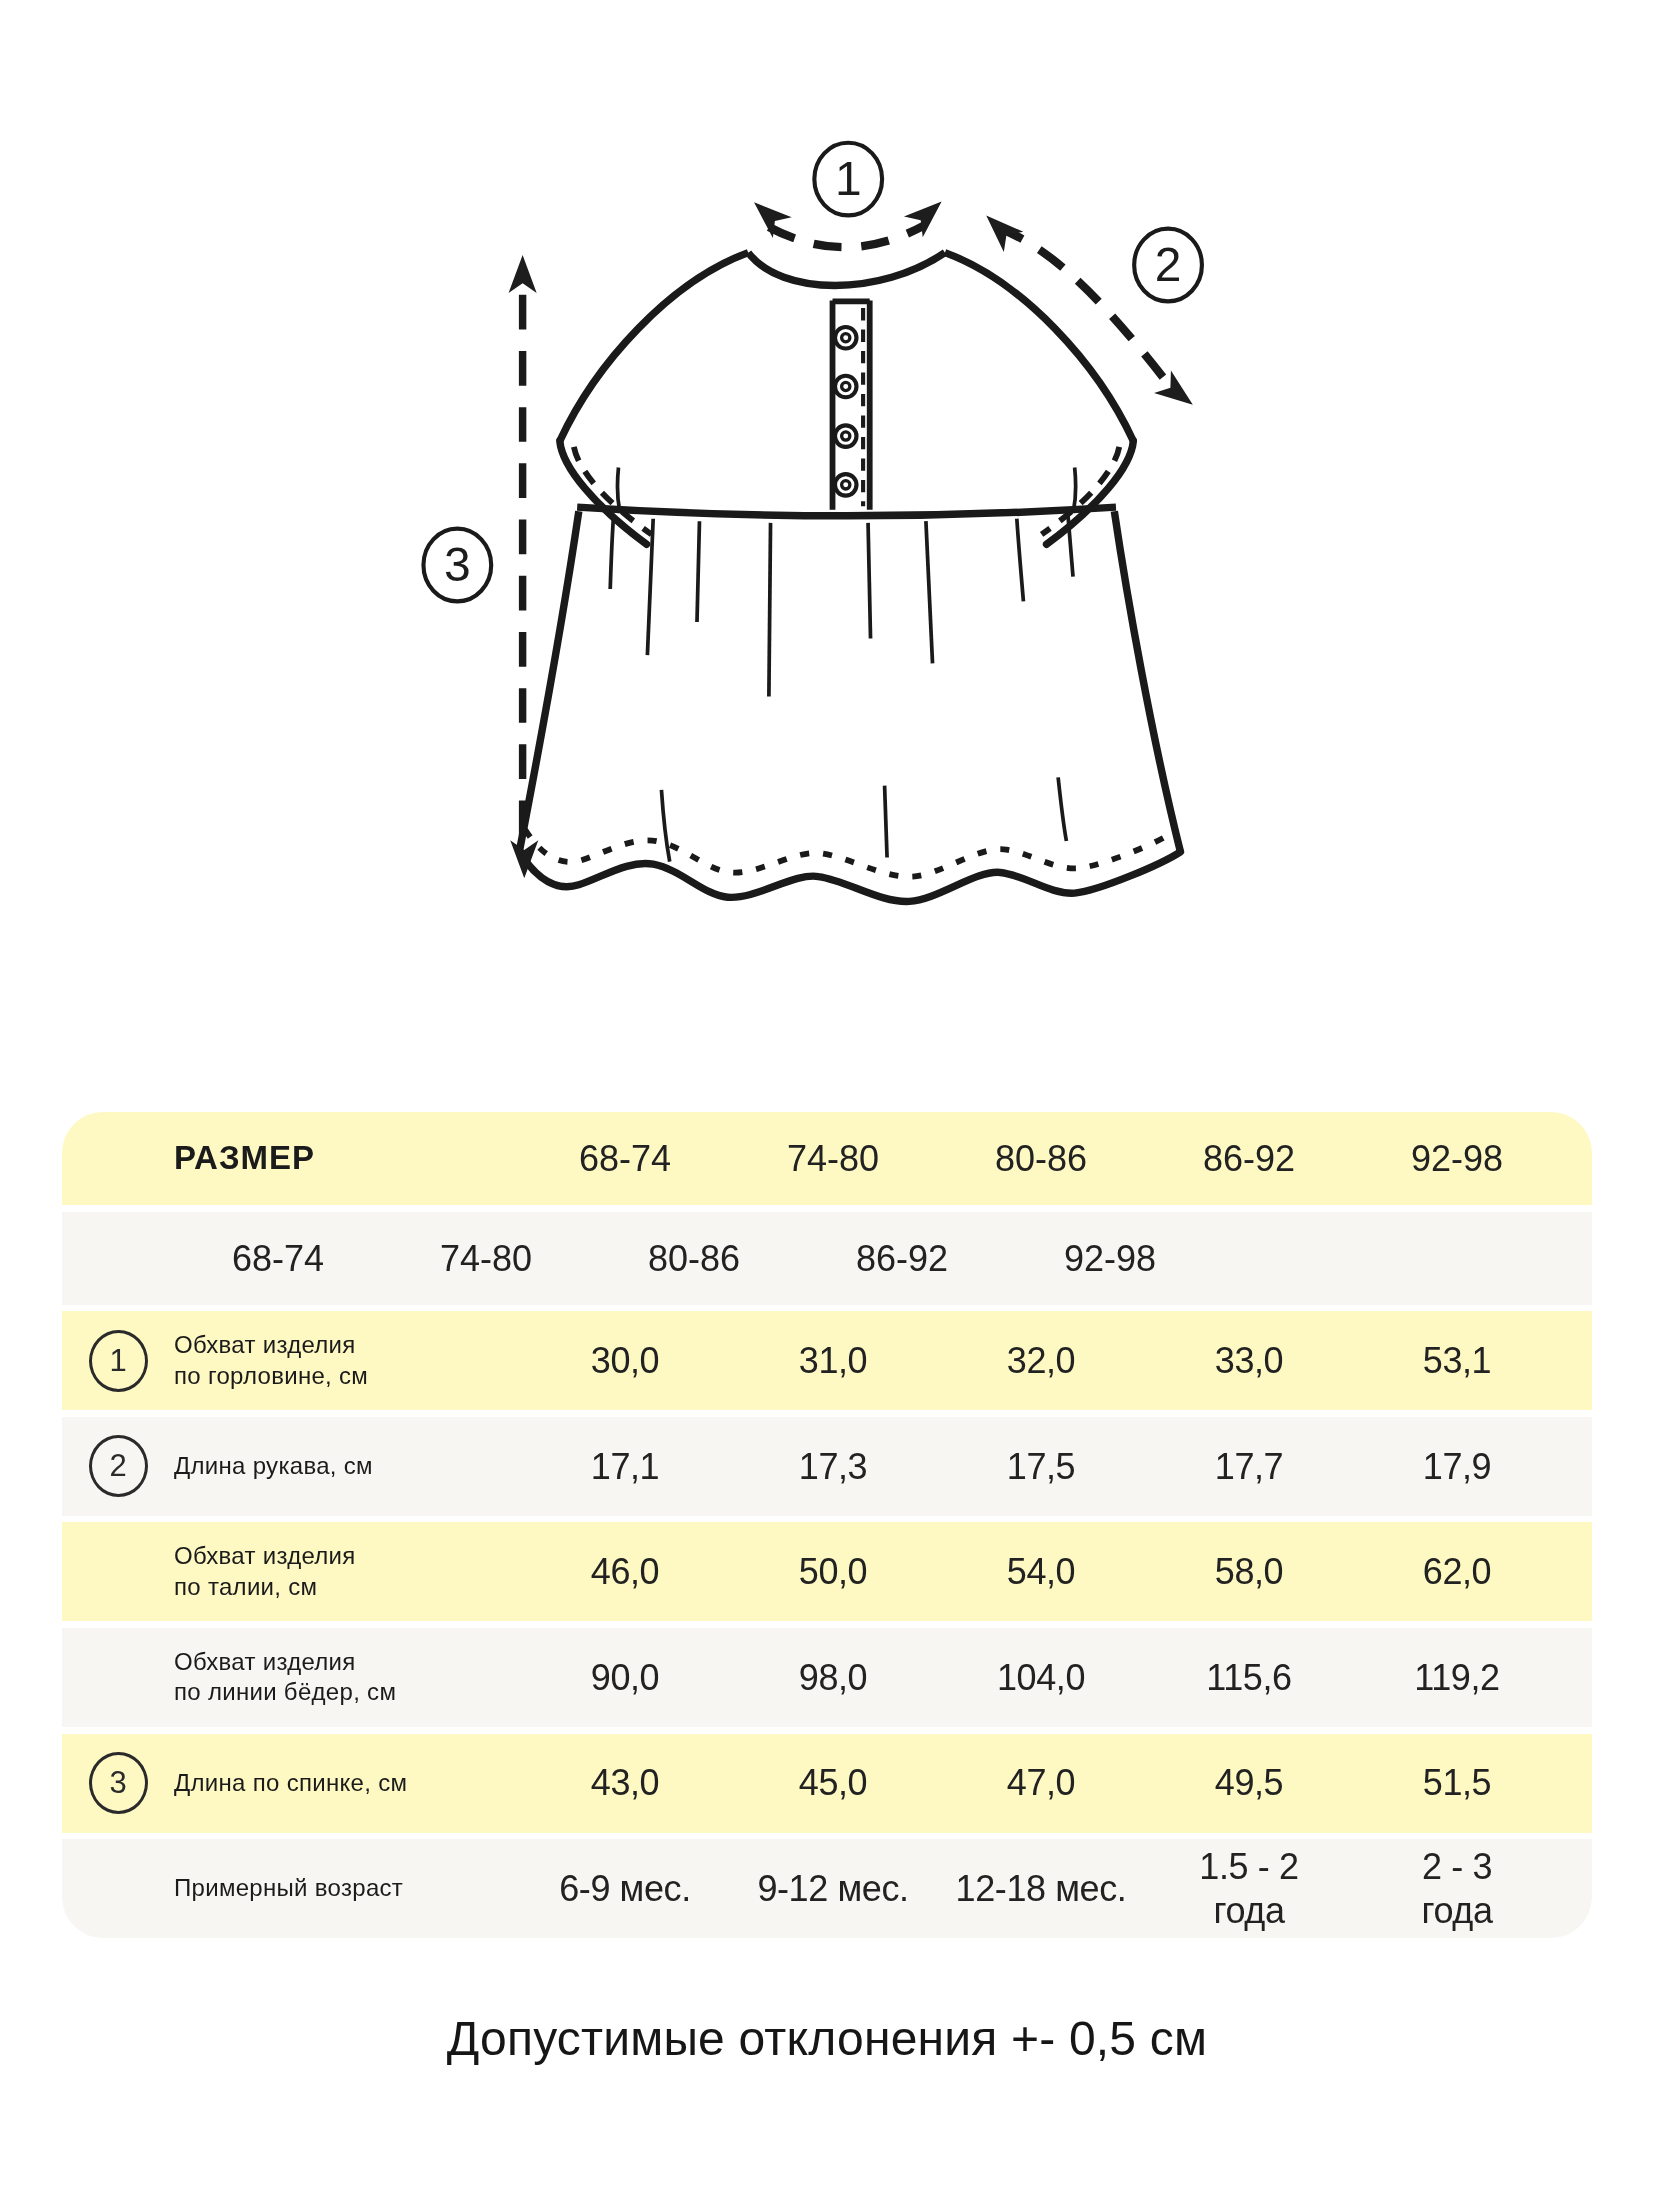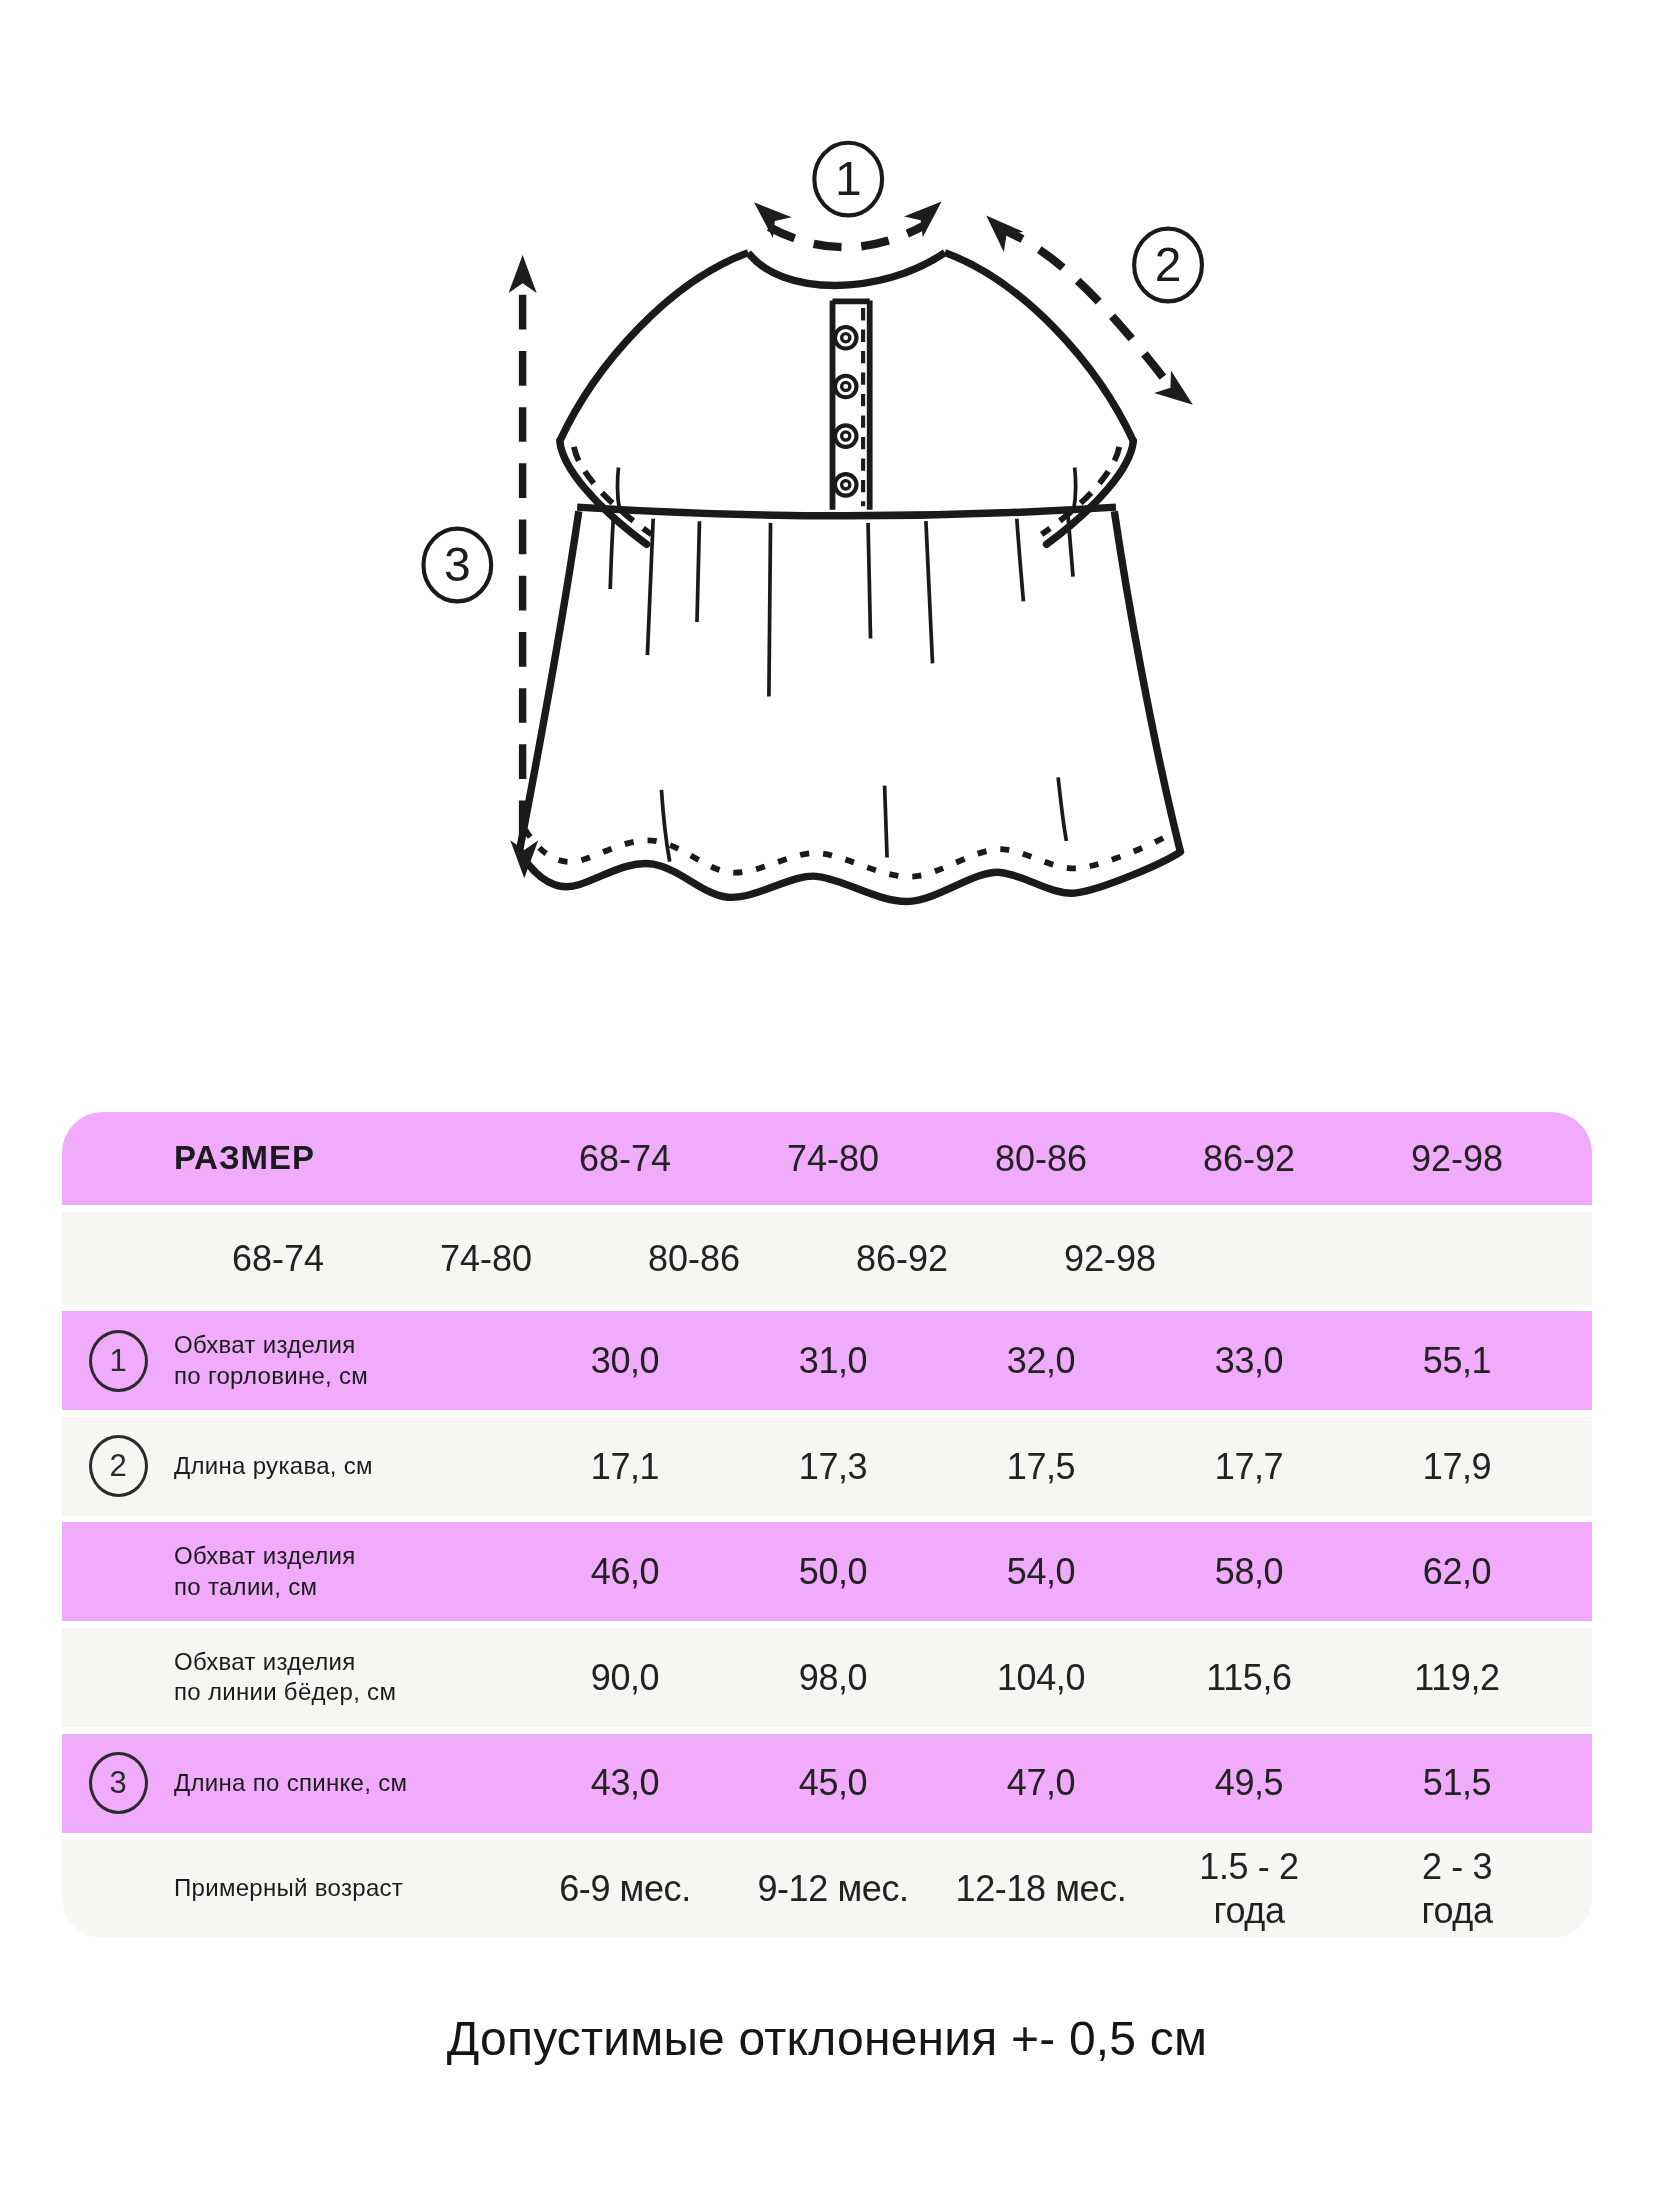--- a/index.html
+++ b/index.html
@@ -2,21 +2,21 @@
 <html style="font-size:13.2px"><head>
 <meta charset="utf-8">
 <style>
   html,body{margin:0;padding:0;background:#ffffff;}
   .page{position:relative;width:1654px;height:2205px;background:#ffffff;overflow:hidden;
         font-family:"Liberation Sans",sans-serif;color:#1b1b1b;}
   
   .diagram{position:absolute;left:397px;top:91px;width:876px;height:910px;}
   
   .size-table{position:absolute;left:62px;top:1112px;width:1530px;}
-  .trow{display:flex;align-items:center;background:#f0abfc;}
+  .trow{display:flex;align-items:center;background:#fef9c3;}
   .trow + .trow{margin-top:6.6px;}
   .trow:nth-child(even){background:#f8f6f2;}
   .trow:first-child{border-radius:41px 41px 0 0;height:93px;}
   .trow:nth-child(2){height:93px;}
   .trow{height:99px;}
   .trow:last-child{border-radius:0 0 41px 41px;}
   .c-icon{width:112px;display:flex;justify-content:center;align-items:center;flex:0 0 auto;}
   .mcirc{width:53px;height:56px;border:3.3px solid #2a2a2a;border-radius:50%;
          display:flex;align-items:center;justify-content:center;
          font-size:31px;color:#2a2a2a;font-weight:400;}
@@ -150,21 +150,21 @@
       <div class="trow">
       <div class="c-icon">
         <span class="mcirc">1</span>
       </div>
       <div class="c-label">Обхват изделия
 по горловине, см</div>
     <div class="c-val">30,0</div>
         <div class="c-val">31,0</div>
         <div class="c-val">32,0</div>
         <div class="c-val">33,0</div>
-        <div class="c-val">55,1</div>
+        <div class="c-val">53,1</div>
       </div>
       <div class="trow">
       <div class="c-icon">
         <span class="mcirc">2</span>
       </div>
       <div class="c-label">Длина рукава, см</div>
     <div class="c-val">17,1</div>
         <div class="c-val">17,3</div>
         <div class="c-val">17,5</div>
         <div class="c-val">17,7</div>

